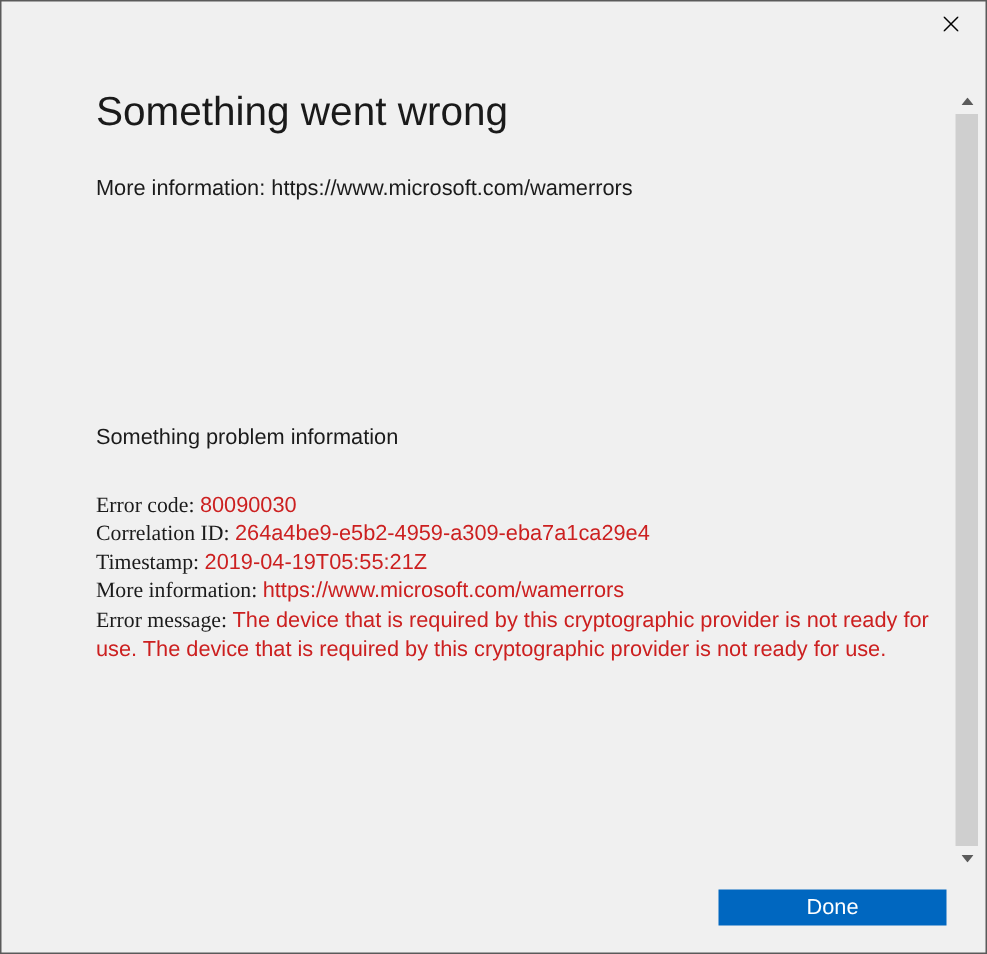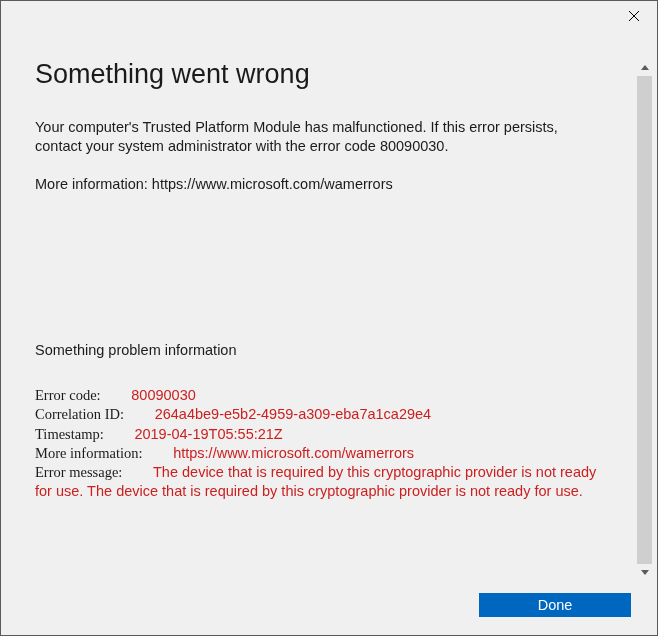--- a/index.html
+++ b/index.html
@@ -14,20 +14,21 @@
       overflow: hidden;
     }
     .window {
       width: 658px;
       height: 636px;
       background: #f0f0f0;
       border: 1px solid #5a5a5a;
       position: relative;
       display: flex;
       flex-direction: column;
+      align-items: flex-end;
     }
     .titlebar {
       height: 30px;
       display: flex;
       justify-content: flex-end;
       align-items: flex-start;
       flex-shrink: 0;
     }
     .close-btn {
       width: 46px;
@@ -116,21 +117,20 @@
     }
     .detail-block .row {
       display: block;
     }
     .detail-block .label {
       color: #1b1b1b;
       font-family: Liberation Serif, serif;
     }
     .detail-block .val {
       color: #cc2020;
-      margin-left: 27px;
     }
     .server-msg {
       color: #1b1b1b;
     }
     .server-msg .val {
       color: #cc2020;
     }
     .button-row {
       display: flex;
       justify-content: flex-end;
@@ -162,21 +162,20 @@
       </svg>
     </div>
   </div>
 
   <div class="content-wrap">
 
     <div class="scroll-area">
 
       <h1 class="heading">Something went wrong</h1>
 
-      <p class="para">Your computer's Trusted Platform Module has malfunctioned. If this error persists, contact your system administrator with the error code 80090030.</p>
 
       <p class="more-info-line">
         <span>More information: </span><span>https://www.microsoft.com/wamerrors</span>
       </p>
 
       <div class="spacer"></div>
 
       <p class="section-title">Something problem information</p>
 
       <div class="detail-block">

